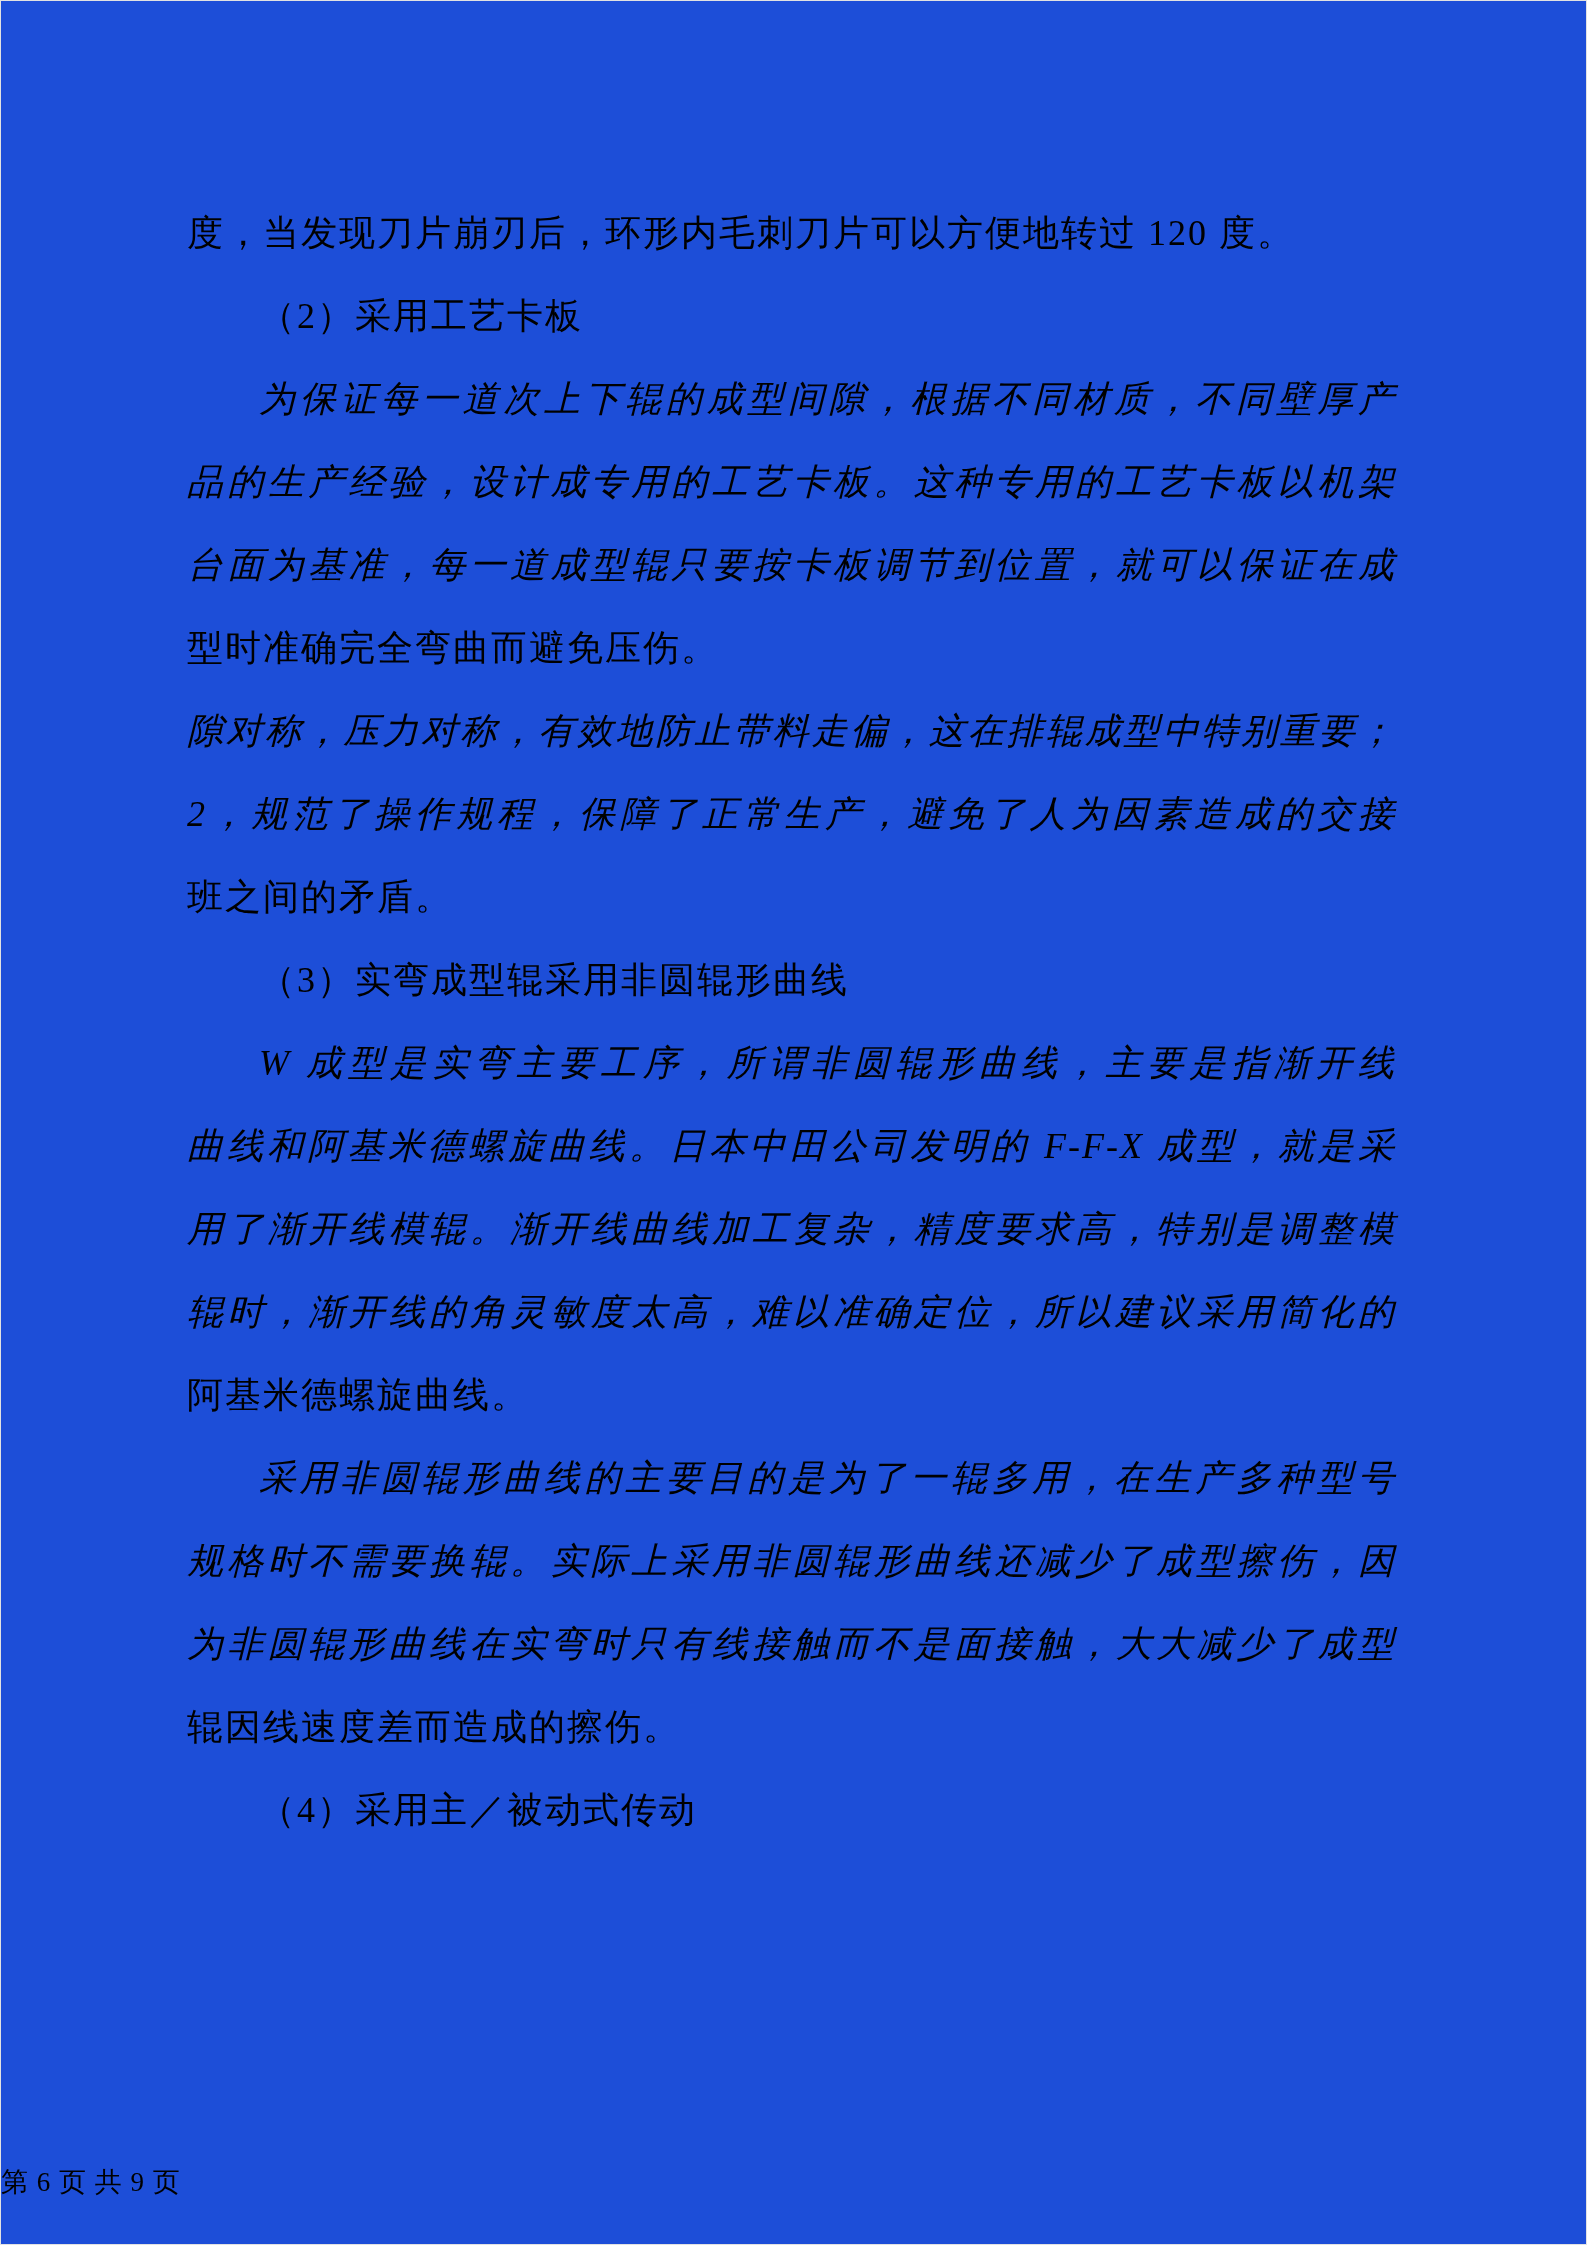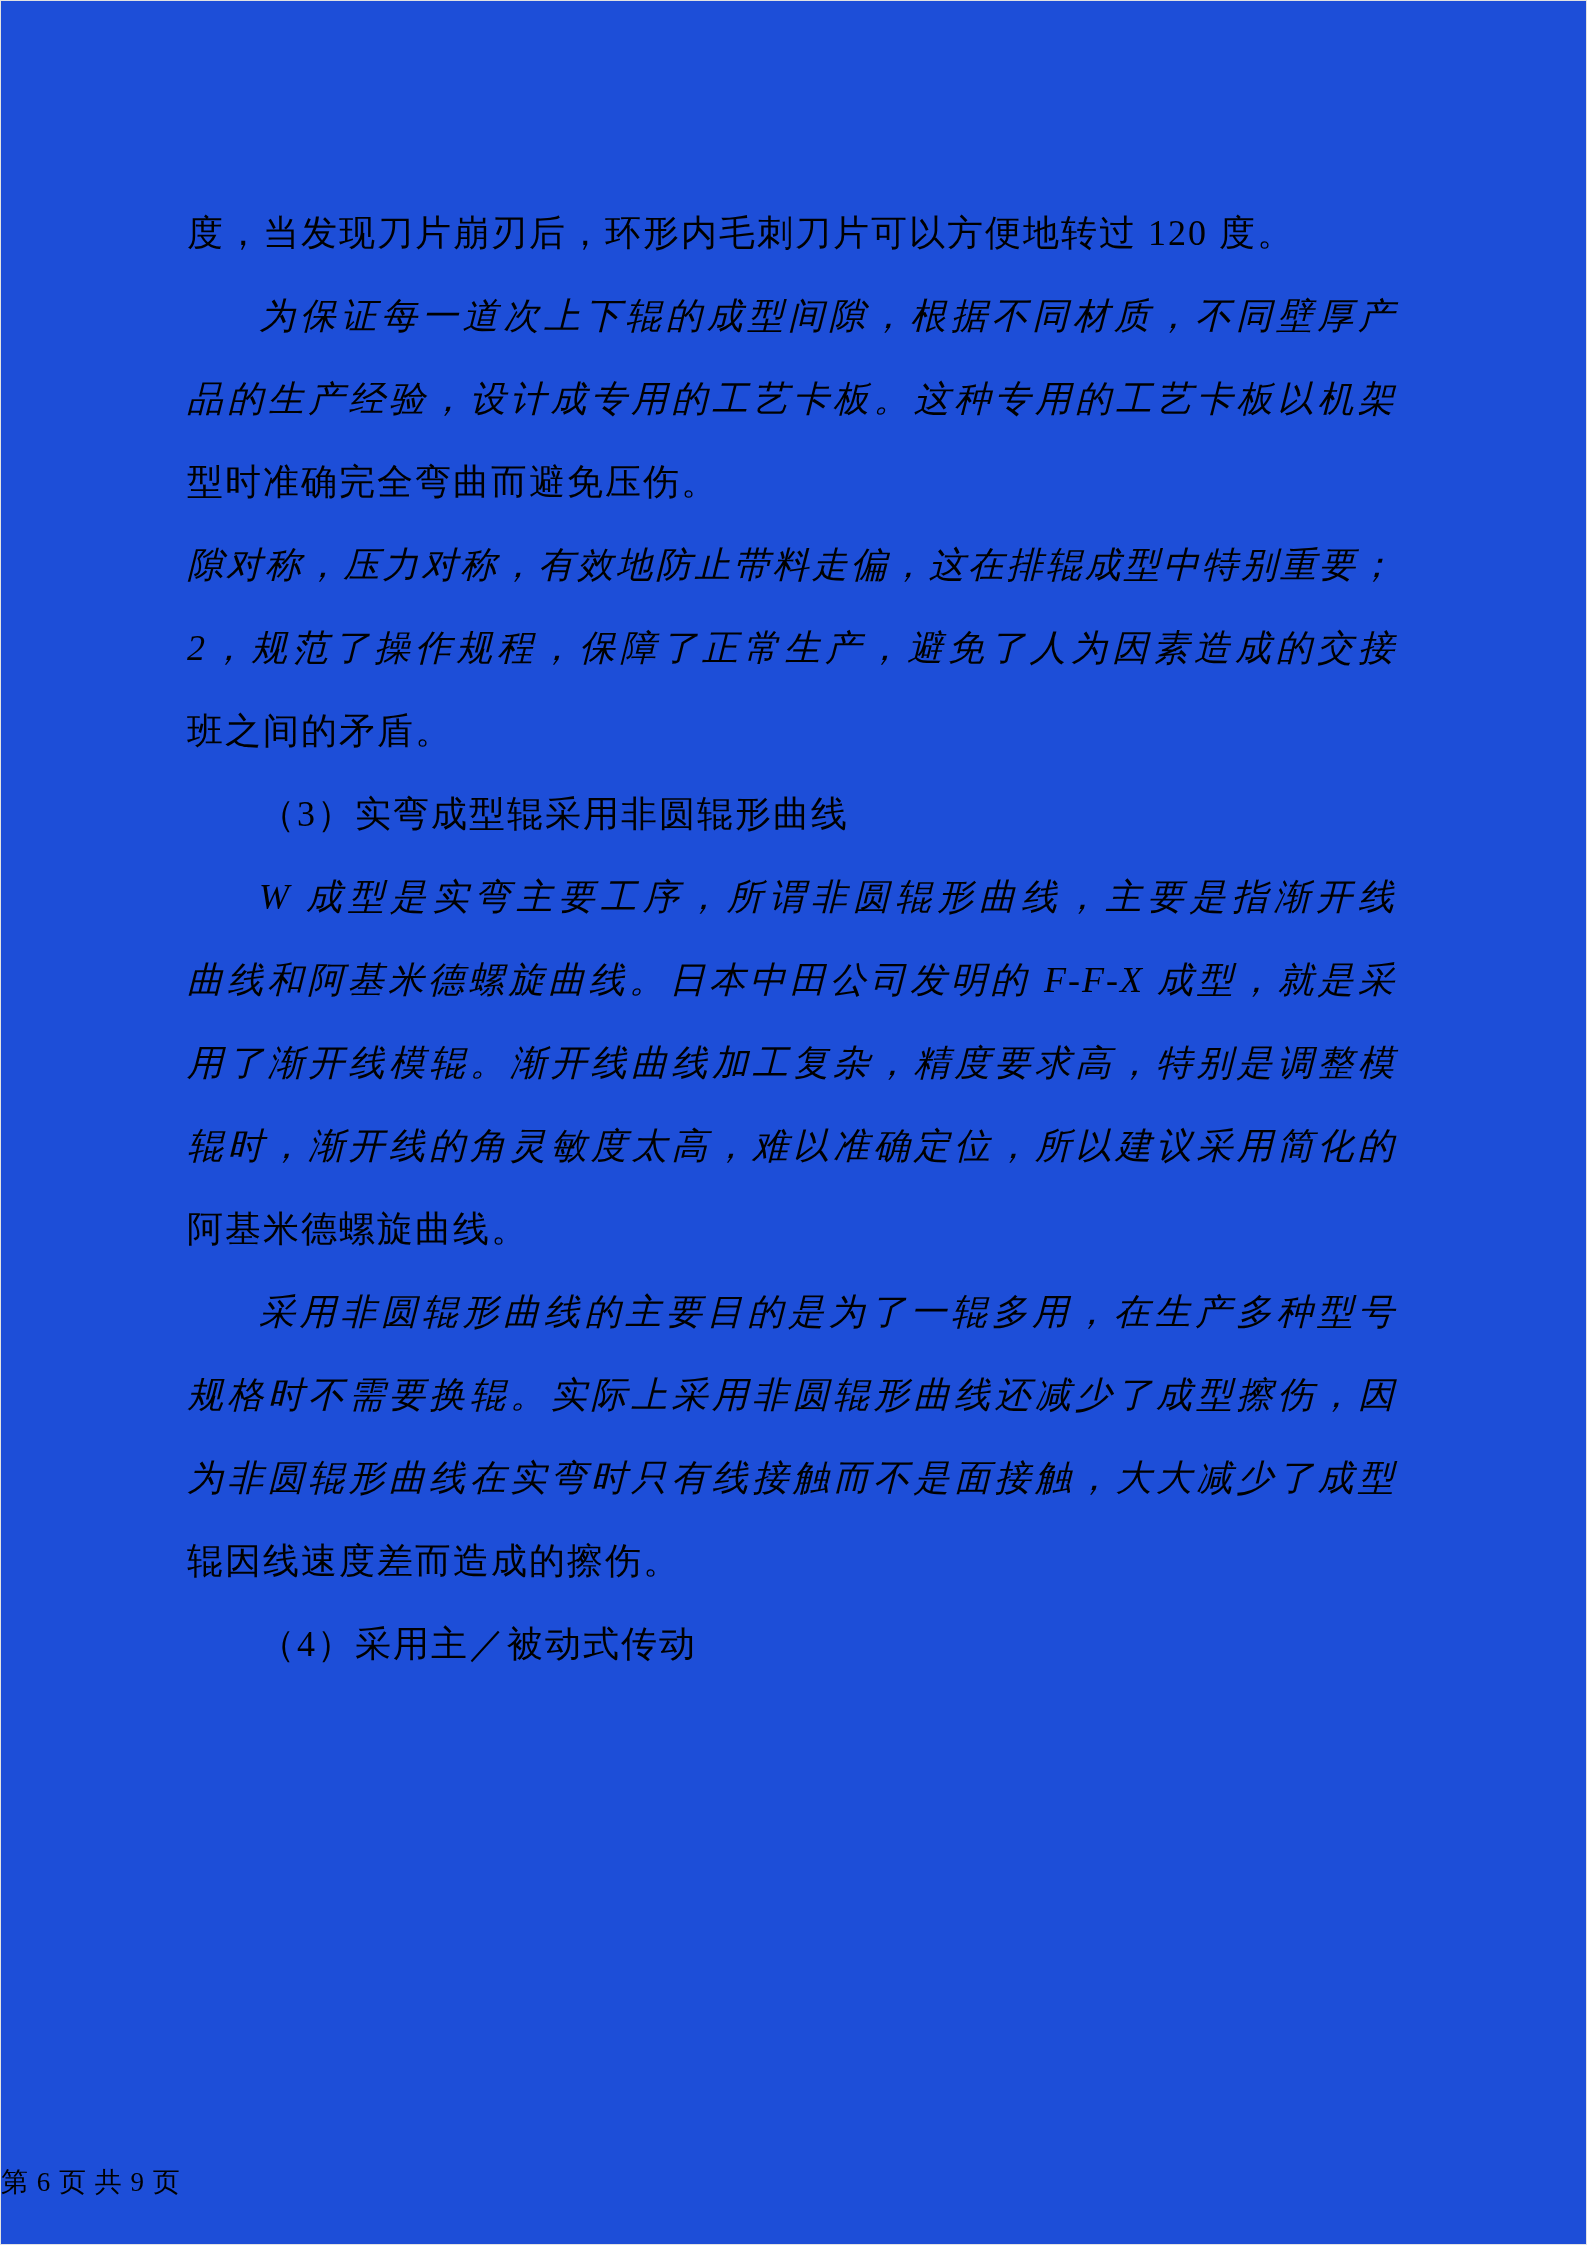--- a/index.html
+++ b/index.html
@@ -53,22 +53,24 @@
       letter-spacing: 1px;
       color: #000000;
     }
   </style>
 </head>
 <body>
 
 <div class="page">
   <div class="doc-body">
     <div class="line">度，当发现刀片崩刃后，环形内毛刺刀片可以方便地转过 120 度。</div>
+    <div class="line i">（2）采用工艺卡板</div>
     <div class="line i j">为保证每一道次上下辊的成型间隙，根据不同材质，不同壁厚产</div>
     <div class="line j">品的生产经验，设计成专用的工艺卡板。这种专用的工艺卡板以机架</div>
+    <div class="line j">台面为基准，每一道成型辊只要按卡板调节到位置，就可以保证在成</div>
     <div class="line">型时准确完全弯曲而避免压伤。</div>
     <div class="line j">隙对称，压力对称，有效地防止带料走偏，这在排辊成型中特别重要；</div>
     <div class="line j">2，规范了操作规程，保障了正常生产，避免了人为因素造成的交接</div>
     <div class="line">班之间的矛盾。</div>
     <div class="line i">（3）实弯成型辊采用非圆辊形曲线</div>
     <div class="line i j">W 成型是实弯主要工序，所谓非圆辊形曲线，主要是指渐开线</div>
     <div class="line j">曲线和阿基米德螺旋曲线。日本中田公司发明的 F-F-X 成型，就是采</div>
     <div class="line j">用了渐开线模辊。渐开线曲线加工复杂，精度要求高，特别是调整模</div>
     <div class="line j">辊时，渐开线的角灵敏度太高，难以准确定位，所以建议采用简化的</div>
     <div class="line">阿基米德螺旋曲线。</div>

